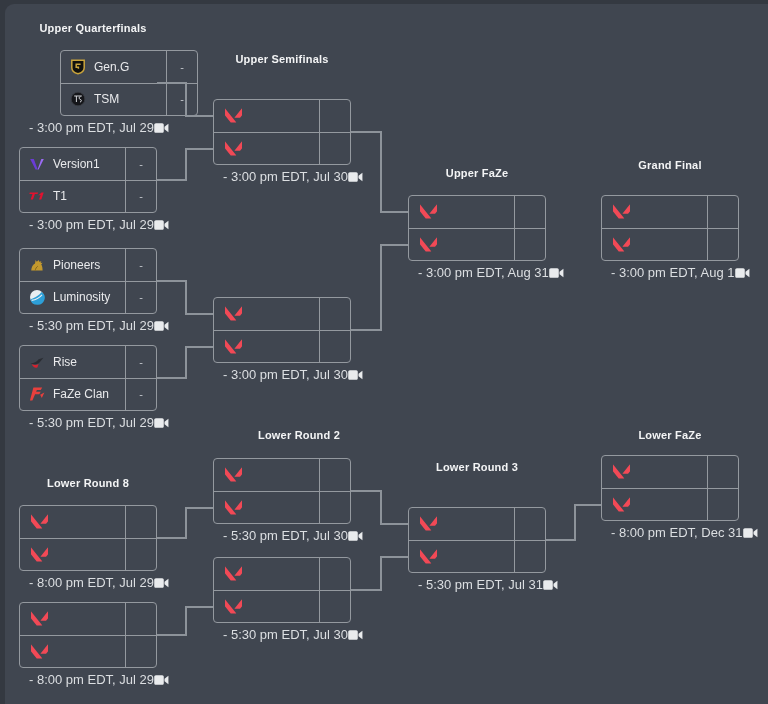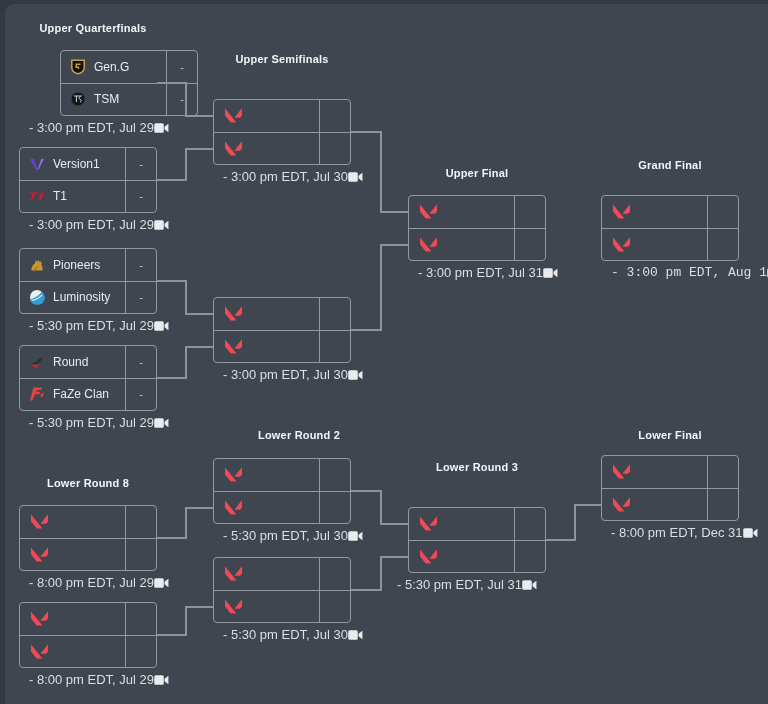--- a/index.html
+++ b/index.html
@@ -32,26 +32,26 @@
   .seg{position:absolute;background:#8d939a;}
 </style>
 </head>
 <body>
 
 <div class="panel"></div>
 
 <div id="stage">
   <div class="round-header" style="left:93px;top:22px">Upper Quarterfinals</div>
   <div class="round-header" style="left:282px;top:53px">Upper Semifinals</div>
-  <div class="round-header" style="left:477px;top:167px">Upper Final</div>
+  <div class="round-header" style="left:477px;top:167px">Upper FaZe</div>
   <div class="round-header" style="left:670px;top:159px">Grand Final</div>
   <div class="round-header" style="left:88px;top:477px">Lower Round 8</div>
   <div class="round-header" style="left:299px;top:429px">Lower Round 2</div>
   <div class="round-header" style="left:477px;top:461px">Lower Round 3</div>
-  <div class="round-header" style="left:670px;top:429px">Lower Final</div>
+  <div class="round-header" style="left:670px;top:429px">Lower FaZe</div>
 <div class="match-box" style="left: 19px; top: 50px; margin-left: 41px;">
       <div class="team-row first">
         <span class="team-logo">
           <svg viewBox="0 0 16 16">
             <path d="M1.8 1.2h12.4v7.6c0 3.2-2.7 5.2-6.2 6-3.5-.8-6.2-2.8-6.2-6z" fill="#10100e" stroke="#c9a43c" stroke-width="1.5"></path>
             <path d="M10.6 5.2H6.2v3h2.2v1.6" fill="none" stroke="#c9a43c" stroke-width="1.5"></path>
           </svg>
         </span>
         <span class="team-name">Gen.G</span>
         <span class="score-cell">-</span>
@@ -140,21 +140,21 @@
       </span>
     </div>
     <div class="match-box" style="left: 19px; top: 345px;">
       <div class="team-row first">
         <span class="team-logo">
           <svg viewBox="0 0 16 16">
             <path d="M1.6 9.4c3.4-.2 6.2-1.6 8-4.2L14.4 3.8l-2.6 3.2c-1.8 3-5.6 4.2-10.2 2.4z" fill="#2a2d33"></path>
             <path d="M2.8 10.2c2.4 1.2 5 1 6.8-.2l-1.2 3.4c-2.2.8-4.4-.2-5.6-3.2z" fill="#d32330"></path>
           </svg>
         </span>
-        <span class="team-name">Round</span>
+        <span class="team-name">Rise</span>
         <span class="score-cell">-</span>
       </div>
       <div class="team-row">
         <span class="team-logo">
           <svg viewBox="0 0 16 16">
             <path d="M4.4 1.6h8.8l-1.5 2.4H7.9l-.8 1.8h4.6l-1.4 2.4H6.1l-2.7 6.2H.9z" fill="#e8403d"></path>
             <path d="M11.2 8.8l4.2-2.2-2.6 5.4z" fill="#e8403d"></path>
           </svg>
         </span>
         <span class="team-name">FaZe Clan</span>
@@ -242,21 +242,21 @@
         <span class="team-logo placeholder">
           <svg viewBox="0 0 24 24">
             <path fill="#f24956" d="M23.792 2.152a.252.252 0 0 0-.098.083c-3.384 4.23-6.769 8.46-10.15 12.69-.107.093-.025.288.119.265 2.439.003 4.877 0 7.316.001a.66.66 0 0 0 .552-.25c.774-.967 1.55-1.934 2.324-2.903a.72.72 0 0 0 .144-.49c-.002-3.077 0-6.153-.003-9.23.016-.11-.1-.206-.204-.167zM.077 2.166c-.077.038-.074.132-.076.205.002 3.074.001 6.15.001 9.225a.679.679 0 0 0 .158.463l7.64 9.55c.12.152.308.25.505.247 2.455 0 4.91.002 7.365 0 .142.02.222-.174.116-.265C10.661 15.176 5.526 8.766.4 2.35c-.08-.094-.174-.272-.323-.184z"></path>
           </svg>
         </span>
         <span class="team-name"></span>
         <span class="score-cell"></span>
       </div>
     </div>
     <div class="time-row" style="left: 409px; top: 265px;">
-      <span class="time-text">- 3:00 pm EDT, Jul 31</span>
+      <span class="time-text">- 3:00 pm EDT, Aug 31</span>
       <span class="camera">
         <svg viewBox="0 0 16 11" fill="#e9ebed">
           <path d="M0 2C0 1 .8.2 1.8.2h7C9.8.2 10.5 1 10.5 2v7c0 1-.7 1.8-1.7 1.8h-7C.8 10.8 0 10 0 9z"></path>
           <path d="M11.3 4L15.6.7v9.6l-4.3-3.3z"></path>
         </svg>
       </span>
     </div>
     <div class="match-box" style="left: 601px; top: 195px;">
       <div class="team-row first">
         <span class="team-logo placeholder">
@@ -270,21 +270,21 @@
       <div class="team-row">
         <span class="team-logo placeholder">
           <svg viewBox="0 0 24 24">
             <path fill="#f24956" d="M23.792 2.152a.252.252 0 0 0-.098.083c-3.384 4.23-6.769 8.46-10.15 12.69-.107.093-.025.288.119.265 2.439.003 4.877 0 7.316.001a.66.66 0 0 0 .552-.25c.774-.967 1.55-1.934 2.324-2.903a.72.72 0 0 0 .144-.49c-.002-3.077 0-6.153-.003-9.23.016-.11-.1-.206-.204-.167zM.077 2.166c-.077.038-.074.132-.076.205.002 3.074.001 6.15.001 9.225a.679.679 0 0 0 .158.463l7.64 9.55c.12.152.308.25.505.247 2.455 0 4.91.002 7.365 0 .142.02.222-.174.116-.265C10.661 15.176 5.526 8.766.4 2.35c-.08-.094-.174-.272-.323-.184z"></path>
           </svg>
         </span>
         <span class="team-name"></span>
         <span class="score-cell"></span>
       </div>
     </div>
-    <div class="time-row" style="left: 602px; top: 265px; font-family: Liberation Mono, monospace;">
+    <div class="time-row" style="left: 602px; top: 265px;">
       <span class="time-text">- 3:00 pm EDT, Aug 1</span>
       <span class="camera">
         <svg viewBox="0 0 16 11" fill="#e9ebed">
           <path d="M0 2C0 1 .8.2 1.8.2h7C9.8.2 10.5 1 10.5 2v7c0 1-.7 1.8-1.7 1.8h-7C.8 10.8 0 10 0 9z"></path>
           <path d="M11.3 4L15.6.7v9.6l-4.3-3.3z"></path>
         </svg>
       </span>
     </div>
     <div class="match-box" style="left: 19px; top: 505px;">
       <div class="team-row first">
@@ -415,21 +415,21 @@
       <div class="team-row">
         <span class="team-logo placeholder">
           <svg viewBox="0 0 24 24">
             <path fill="#f24956" d="M23.792 2.152a.252.252 0 0 0-.098.083c-3.384 4.23-6.769 8.46-10.15 12.69-.107.093-.025.288.119.265 2.439.003 4.877 0 7.316.001a.66.66 0 0 0 .552-.25c.774-.967 1.55-1.934 2.324-2.903a.72.72 0 0 0 .144-.49c-.002-3.077 0-6.153-.003-9.23.016-.11-.1-.206-.204-.167zM.077 2.166c-.077.038-.074.132-.076.205.002 3.074.001 6.15.001 9.225a.679.679 0 0 0 .158.463l7.64 9.55c.12.152.308.25.505.247 2.455 0 4.91.002 7.365 0 .142.02.222-.174.116-.265C10.661 15.176 5.526 8.766.4 2.35c-.08-.094-.174-.272-.323-.184z"></path>
           </svg>
         </span>
         <span class="team-name"></span>
         <span class="score-cell"></span>
       </div>
     </div>
-    <div class="time-row" style="left: 388px; top: 577px; justify-content: space-between;">
+    <div class="time-row" style="left: 409px; top: 577px; justify-content: space-between;">
       <span class="time-text">- 5:30 pm EDT, Jul 31</span>
       <span class="camera">
         <svg viewBox="0 0 16 11" fill="#e9ebed">
           <path d="M0 2C0 1 .8.2 1.8.2h7C9.8.2 10.5 1 10.5 2v7c0 1-.7 1.8-1.7 1.8h-7C.8 10.8 0 10 0 9z"></path>
           <path d="M11.3 4L15.6.7v9.6l-4.3-3.3z"></path>
         </svg>
       </span>
     </div>
     <div class="match-box" style="left: 601px; top: 455px;">
       <div class="team-row first">

